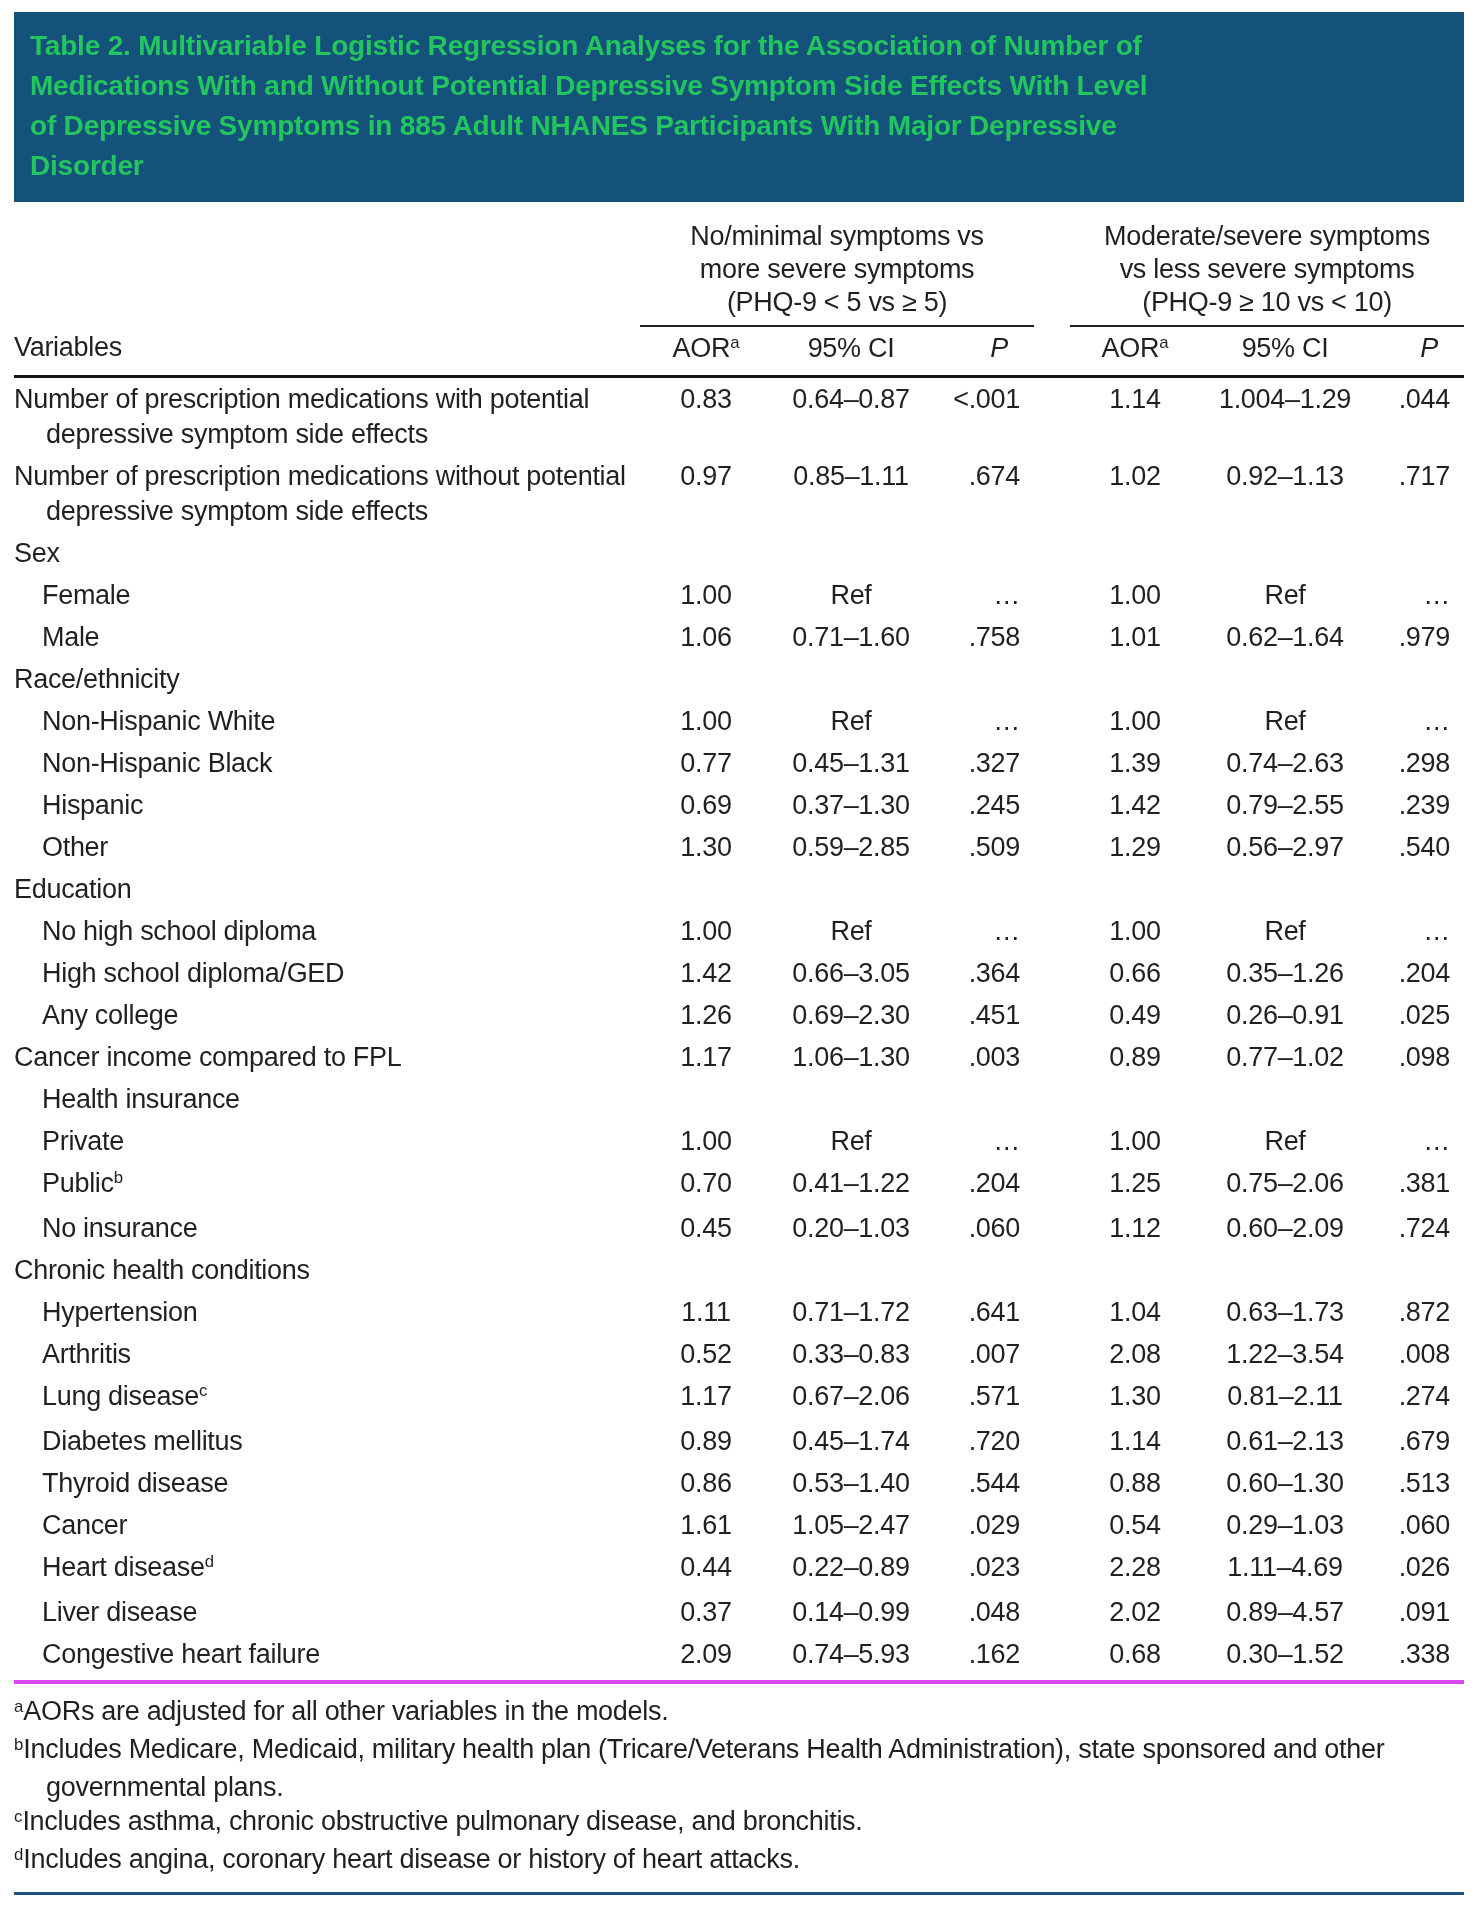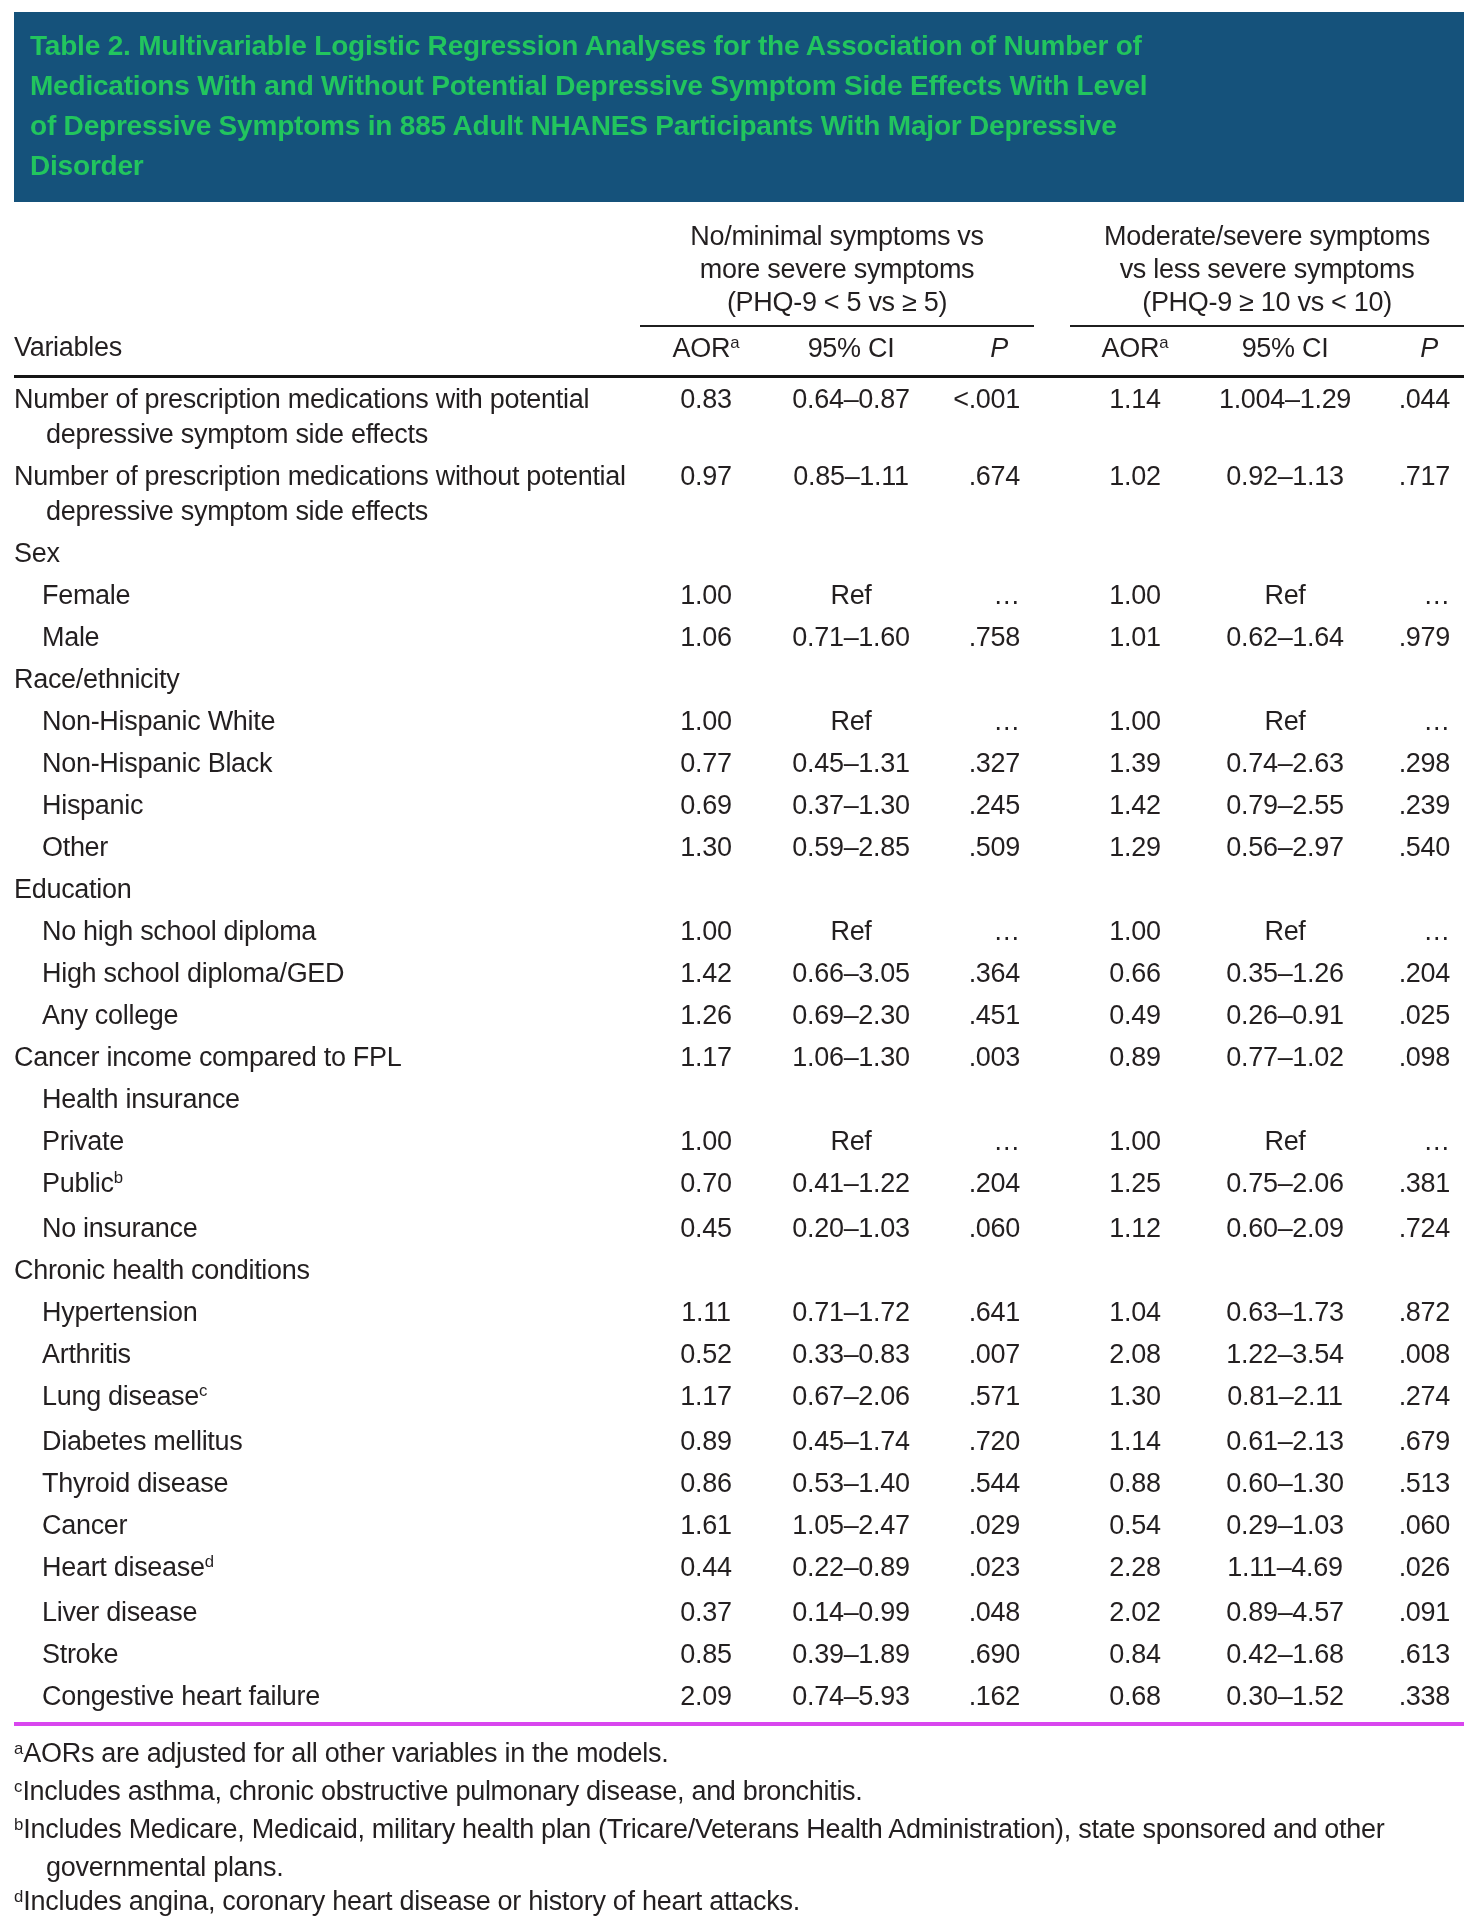--- a/index.html
+++ b/index.html
@@ -417,42 +417,32 @@
           <td class="lbl ind1">Liver disease</td>
           <td class="aor">0.37</td>
           <td class="ci">0.14–0.99</td>
           <td class="p">.048</td>
           <td></td>
           <td class="aor">2.02</td>
           <td class="ci">0.89–4.57</td>
           <td class="p">.091</td>
         </tr>
         <tr>
-          <td class="lbl ind1">Stroke</td>
-          <td class="aor">0.85</td>
-          <td class="ci">0.39–1.89</td>
-          <td class="p">.690</td>
-          <td></td>
-          <td class="aor">0.84</td>
-          <td class="ci">0.42–1.68</td>
-          <td class="p">.613</td>
-        </tr>
-        <tr>
           <td class="lbl ind1">Congestive heart failure</td>
           <td class="aor">2.09</td>
           <td class="ci">0.74–5.93</td>
           <td class="p">.162</td>
           <td></td>
           <td class="aor">0.68</td>
           <td class="ci">0.30–1.52</td>
           <td class="p">.338</td>
         </tr>
       </tbody>
   </table>
 
   <div class="footnotes">
       <div class="fn"><sup>a</sup>AORs are adjusted for all other variables in the models.</div>
+      <div class="fn"><sup>b</sup>Includes Medicare, Medicaid, military health plan (Tricare/Veterans Health Administration), state sponsored and other governmental plans.</div>
       <div class="fn"><sup>c</sup>Includes asthma, chronic obstructive pulmonary disease, and bronchitis.</div>
-      <div class="fn"><sup>b</sup>Includes Medicare, Medicaid, military health plan (Tricare/Veterans Health Administration), state sponsored and other governmental plans.</div>
       <div class="fn"><sup>d</sup>Includes angina, coronary heart disease or history of heart attacks.</div>
     </div>
 
 </div>
 
 </body></html>

